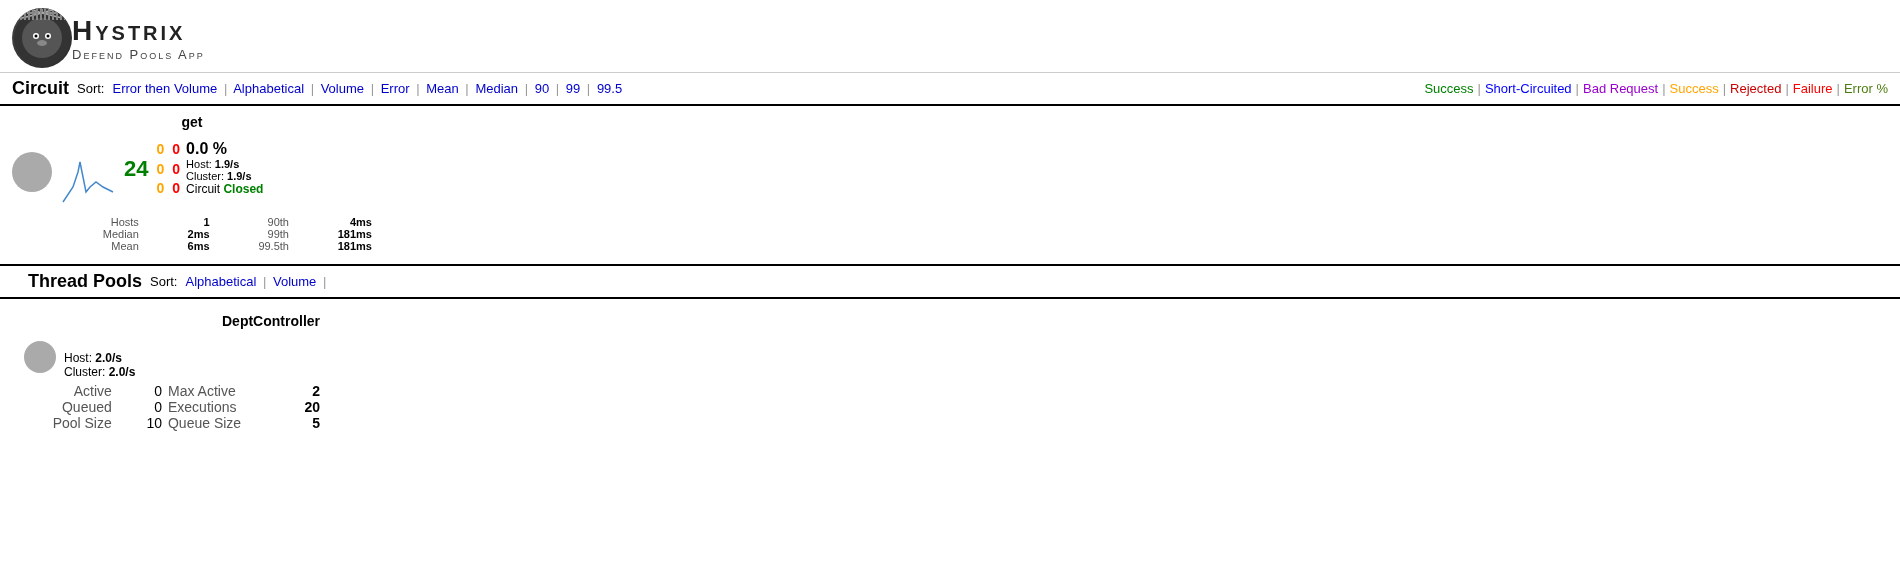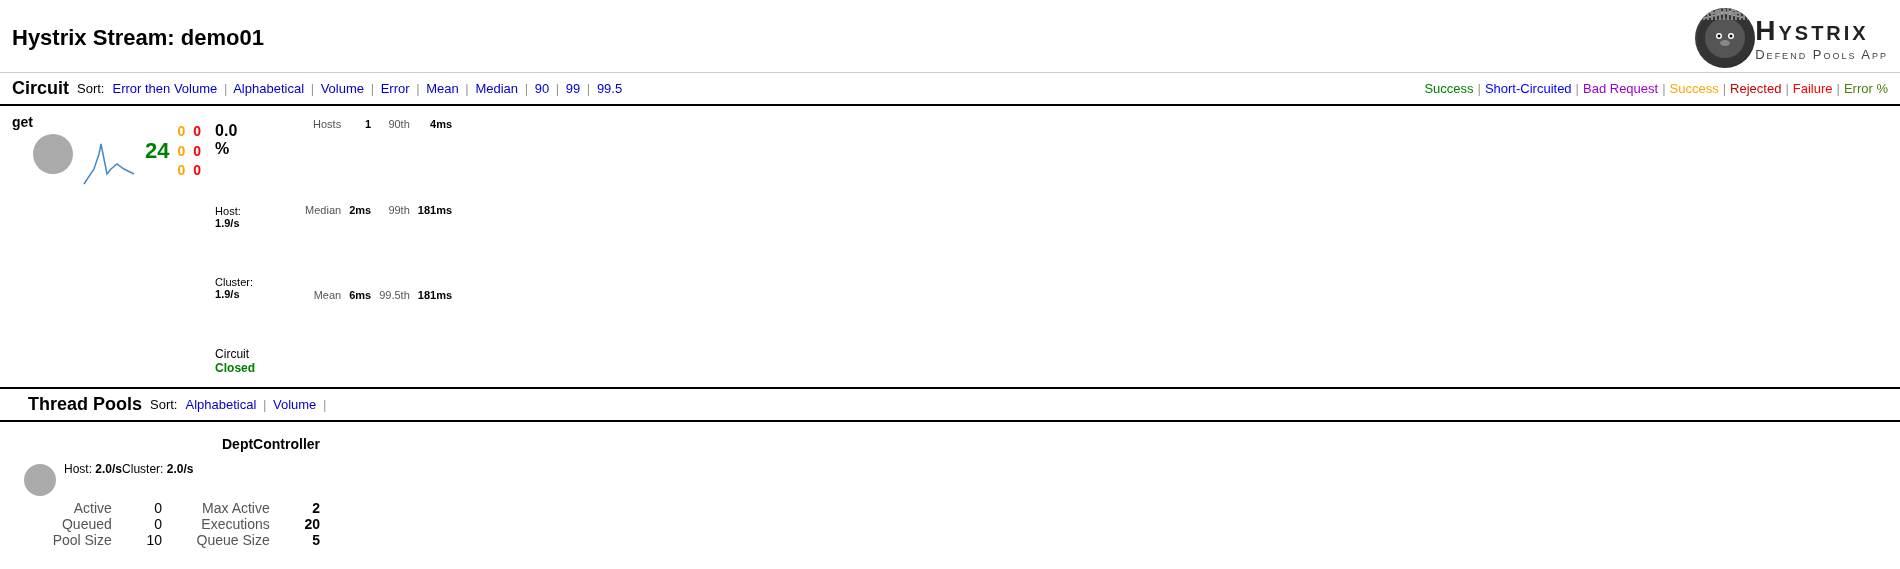--- a/index.html
+++ b/index.html
@@ -109,21 +109,21 @@
     .status-error { color: #4d7c0f; }
     .status-sep { color: #999; margin: 0 2px; }
 
     
     .cards-area {
       padding: 8px 12px;
     }
 
     .circuit-card {
       display: inline-flex;
-      flex-direction: row;
+      flex-direction: column;
       width: 360px;
       position: relative;
     }
 
     .card-name {
       text-align: center;
       font-size: 14px;
       font-weight: bold;
       margin-bottom: 2px;
     }
@@ -166,25 +166,24 @@
       display: flex;
       gap: 4px;
       align-items: center;
     }
 
     .num-green { color: green; font-size: 22px; font-weight: bold; }
     .num-orange { color: orange; font-size: 14px; font-weight: bold; }
     .num-red { color: red; font-size: 14px; font-weight: bold; }
 
     .rate-block {
-      margin-left: 8px;
+      margin-left: 0;
       display: flex;
       flex-direction: column;
       margin-top: 8px;
-      gap: 47px;
     }
 
     .rate-pct {
       font-size: 16px;
       font-weight: bold;
     }
 
     .rate-line {
       font-size: 11px;
     }
@@ -230,43 +229,42 @@
       width: 32px;
       height: 32px;
       border-radius: 50%;
       background: #aaa;
       flex-shrink: 0;
       margin-top: 10px;
     }
 
     .tp-rates {
       display: flex;
-      flex-direction: row;
+      flex-direction: column;
       font-size: 12px;
-      margin-top: 8px;
+      margin-top: 20px;
     }
 
     .tp-stats {
       display: grid;
       grid-template-columns: auto auto auto auto;
       gap: 0 6px;
       font-size: 14px;
       margin-top: 4px;
       align-items: center;
     }
     .tp-stats-label { color: #555; text-align: right; }
     .tp-stats-val { text-align: right; }
-    .tp-stats-key { text-align: right; color: #555; }
+    .tp-stats-key { text-align: left; color: #555; }
     .tp-stats-num { text-align: right; font-weight: bold; }
   </style>
 </head>
 <body>
 
 <div class="header">
-  <div class="header-title">Hystrix Stream: demo01</div>
   <div class="logo-area">
     <div class="logo-circle">
       <svg width="60" height="60" viewBox="0 0 60 60">
 
         <circle cx="30" cy="30" r="28" fill="#333"></circle>
         <circle cx="30" cy="30" r="20" fill="#555"></circle>
 
         <circle cx="24" cy="28" r="3" fill="#fff"></circle>
         <circle cx="36" cy="28" r="3" fill="#fff"></circle>
         <circle cx="24" cy="28" r="1.5" fill="#000"></circle>

